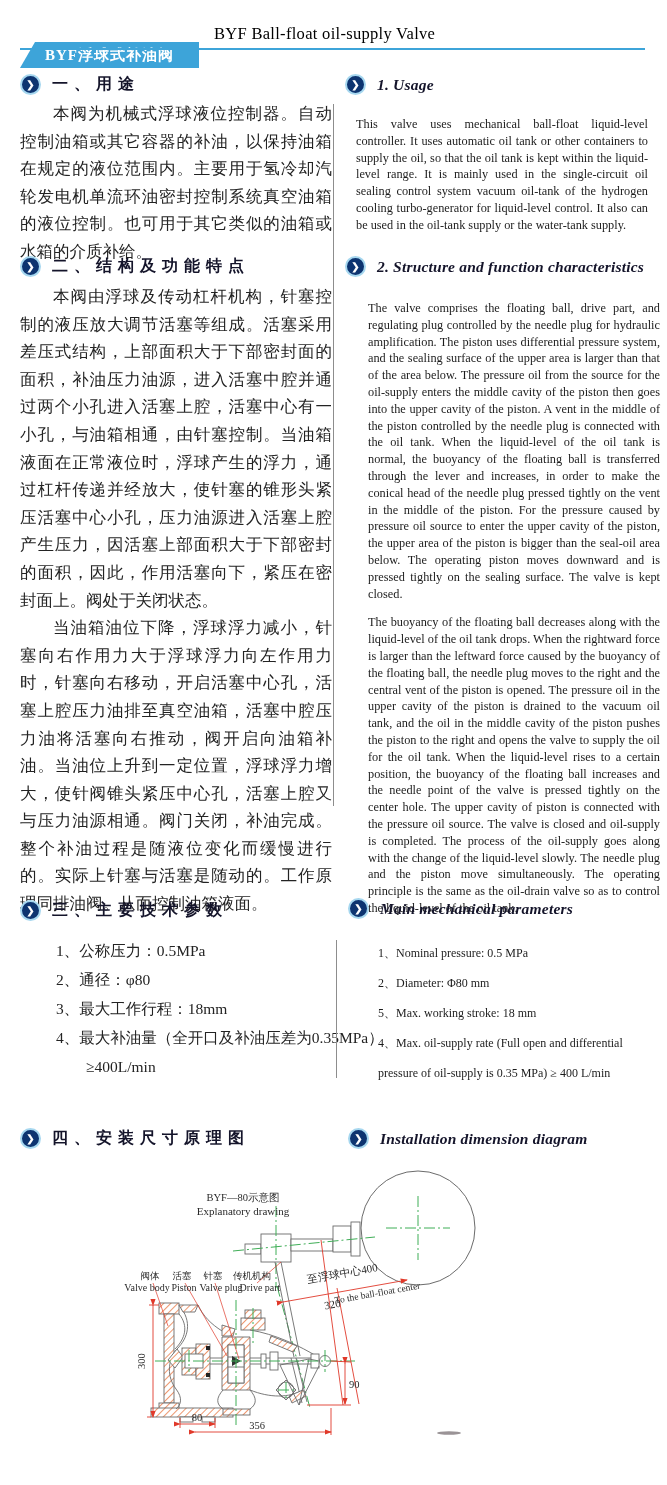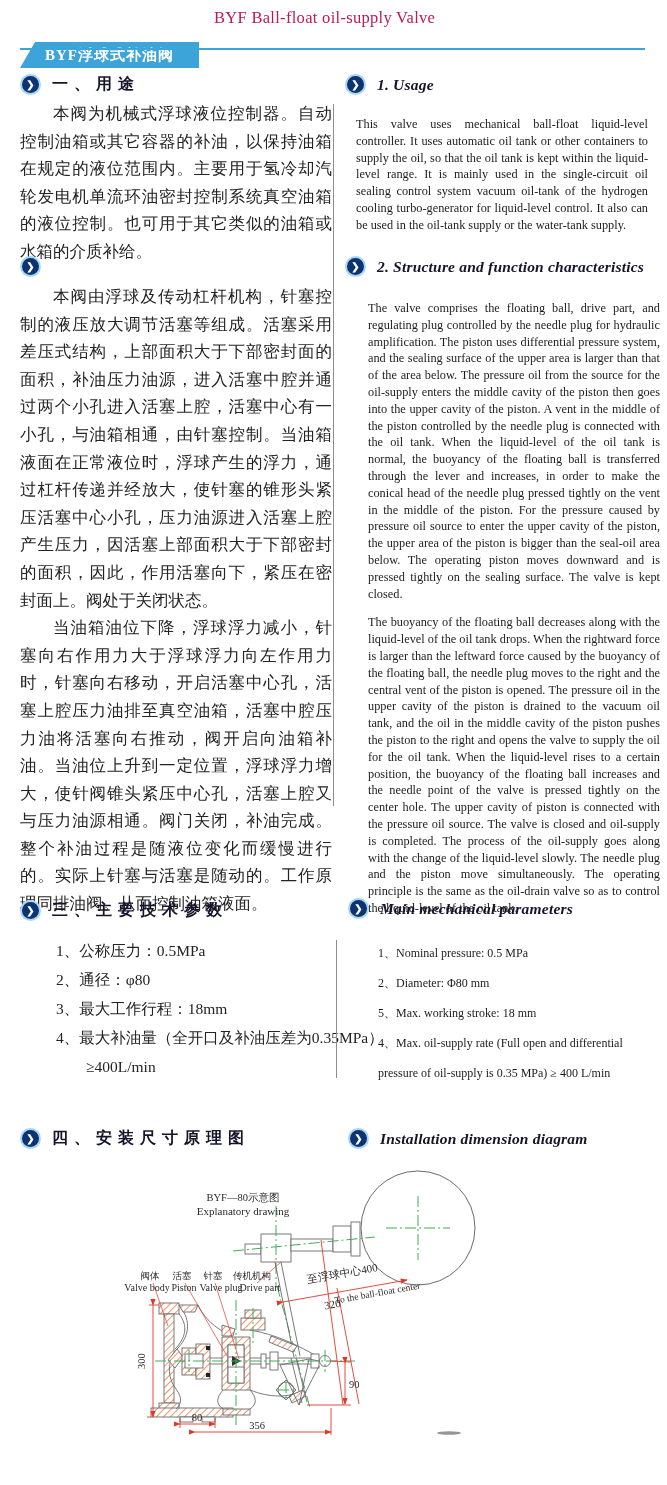--- a/index.html
+++ b/index.html
@@ -2,21 +2,21 @@
 <html><head>
 <meta charset="utf-8">
 <style>
   html,body{margin:0;padding:0;background:#fff;}
   .page{position:relative;width:667px;height:1485px;background:#ffffff;overflow:hidden;
         font-family:"Liberation Serif", serif;color:#1d1d1d;}
   
   .title-box{position:absolute;left:20px;top:24px;width:179px;height:26px;background:#3da4d9;
              clip-path:polygon(15px 0,100% 0,100% 100%,0 100%);color:#fff;font-weight:bold;
              font-size:15px;line-height:26px;text-align:center;letter-spacing:1px;margin-top:18px;}
-  .title-en{position:absolute;left:214px;top:8px;font-size:16.5px;color:#be185d;letter-spacing:.3px;}
+  .title-en{position:absolute;left:214px;top:24px;font-size:16.5px;color:#000000;letter-spacing:.3px;}
   .rule{position:absolute;left:20px;top:48px;width:625px;height:2px;background:#3da4d9;}
   
   .sec-head{position:absolute;display:flex;align-items:center;gap:11px;}
   .bullet{width:21px;height:21px;border-radius:50%;background:#0d3470;border:2px solid #a6d7ef;
           box-sizing:border-box;color:#fff;display:flex;align-items:center;justify-content:center;
           font-size:10px;font-weight:bold;flex:0 0 auto;}
   .h-cn{font-size:16px;font-weight:bold;letter-spacing:6px;color:#14142a;white-space:nowrap;}
   .h-en{font-size:15.5px;font-weight:bold;font-style:italic;color:#14142a;white-space:nowrap;letter-spacing:.2px;}
   
   .cn-body{position:absolute;width:312px;font-size:16.5px;line-height:27.6px;text-align:justify;color:#232323;}
@@ -54,20 +54,21 @@
     <p>本阀为机械式浮球液位控制器。自动控制油箱或其它容器的补油，以保持油箱在规定的液位范围内。主要用于氢冷却汽轮发电机单流环油密封控制系统真空油箱的液位控制。也可用于其它类似的油箱或水箱的介质补给。</p>
   </div>
   <div class="en-body" style="left:344px;top:104px;">
     <p>This valve uses mechanical ball-float liquid-level controller. It uses automatic oil tank or other containers to supply the oil, so that the oil tank is kept within the liquid-level range. It is mainly used in the single-circuit oil sealing control system vacuum oil-tank of the hydrogen cooling turbo-generator for liquid-level control. It also can be used in the oil-tank supply or the water-tank supply.</p>
   </div>
 
   <div class="divider" style="left:333px;top:104px;height:702px;"></div>
 
   <div class="sec-head" style="left:20px;top:256px;">
     <span class="bullet">❯</span>
+    <span class="h-cn">二、结构及功能特点</span>
   </div>
   <div class="sec-head" style="left:345px;top:256px;">
     <span class="bullet">❯</span>
     <span class="h-en">2. Structure and function characteristics</span>
   </div>
 
   <div class="cn-body" style="left:20px;top:283px;">
     <p>本阀由浮球及传动杠杆机构，针塞控制的液压放大调节活塞等组成。活塞采用差压式结构，上部面积大于下部密封面的面积，补油压力油源，进入活塞中腔并通过两个小孔进入活塞上腔，活塞中心有一小孔，与油箱相通，由针塞控制。当油箱液面在正常液位时，浮球产生的浮力，通过杠杆传递并经放大，使针塞的锥形头紧压活塞中心小孔，压力油源进入活塞上腔产生压力，因活塞上部面积大于下部密封的面积，因此，作用活塞向下，紧压在密封面上。阀处于关闭状态。</p>
     <p>当油箱油位下降，浮球浮力减小，针塞向右作用力大于浮球浮力向左作用力时，针塞向右移动，开启活塞中心孔，活塞上腔压力油排至真空油箱，活塞中腔压力油将活塞向右推动，阀开启向油箱补油。当油位上升到一定位置，浮球浮力增大，使针阀锥头紧压中心孔，活塞上腔又与压力油源相通。阀门关闭，补油完成。整个补油过程是随液位变化而缓慢进行的。实际上针塞与活塞是随动的。工作原理同排油阀。从而控制油箱液面。</p>
   </div>

